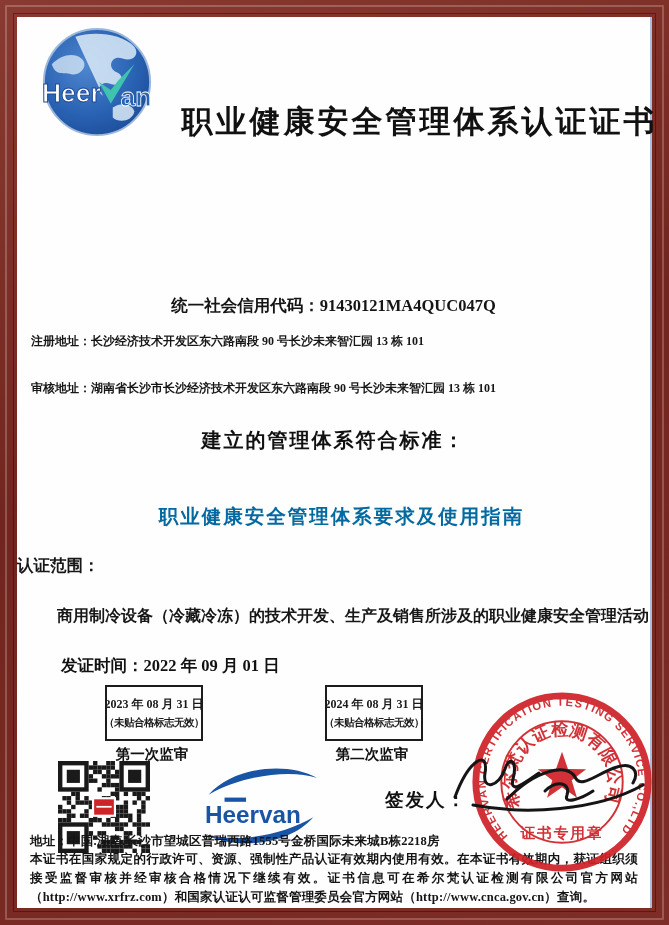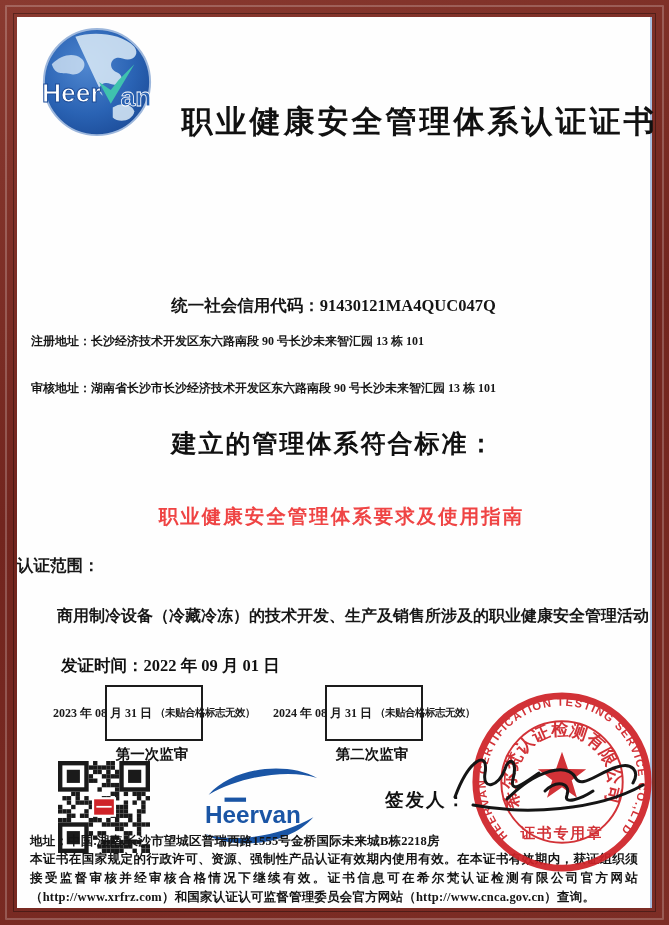--- a/index.html
+++ b/index.html
@@ -26,31 +26,31 @@
     left:150px; width:505px; top:84px; font-size:31px; font-weight:bold;
     letter-spacing:3px; color:#111; text-align:center; white-space:nowrap;
   }
   .certno{top:137px; font-size:17px; font-weight:bold; color:#151515; letter-spacing:.5px;}
   .certify{top:174px; font-size:19px; font-weight:bold; color:#1a1a1a; letter-spacing:2px;}
   .company{top:205px; font-size:31px; font-weight:bold; color:#111; letter-spacing:3px;}
   .credit{top:266px; font-size:16.5px; font-weight:bold; color:#151515;margin-top:12px;}
   .addr{left:14px; right:10px; font-size:12px; font-weight:600; color:#171717; white-space:nowrap;}
   .addr1{top:316px;}
   .addr2{top:363px;}
-  .stdhead{top:410px; font-size:25px; font-weight:bold; letter-spacing:2px; color:#111;}
+  .stdhead{top:410px; font-size:20px; font-weight:bold; letter-spacing:2px; color:#111;}
   .stdcode{top:446px; font-size:27px; font-weight:500; color:#141414; letter-spacing:1px;}
-  .stdname{top:486px; font-size:19.5px; font-weight:bold; letter-spacing:2px; color:#ef4444;padding-left:16px;}
+  .stdname{top:486px; font-size:19.5px; font-weight:bold; letter-spacing:2px; color:#0369a1;padding-left:16px;}
   .scopelbl{left:0; top:538px; font-size:16.5px; font-weight:600; color:#171717;}
   .scopetext{left:40px; right:12px; top:589px; font-size:16px; font-weight:600; color:#171717; white-space:nowrap;}
   .datelbl{top:638px; font-size:16.5px; font-weight:bold; color:#111;}
   .issue{left:44px;}
   .valid{left:270px;}
   .auditbox{
     top:668px; width:94px; height:52px; border:2px solid #1c1c1c;
-    display:flex; justify-content:center; align-items:center; gap:3px;
+    display:flex; flex-direction:column; justify-content:center; align-items:center; gap:3px;
   }
   .box1{left:88px;} .box2{left:308px;}
   .auditdate{font-size:12px; font-weight:600; color:#1a1a1a; white-space:nowrap;}
   .auditnote{font-size:10.5px; font-weight:bold; color:#1a1a1a; white-space:nowrap; letter-spacing:-0.5px;}
   .auditcap{top:728px; width:94px; text-align:center; font-size:14.5px; font-weight:bold; color:#111;}
   .cap1{left:88px;} .cap2{left:308px;}
   .qr{left:41px; top:744px; width:92px; height:92px;}
   .swoosh{left:178px; top:746px; width:132px; height:86px;}
   .issuer{left:368px; top:770px; font-size:18.5px; font-weight:bold; color:#111; letter-spacing:2px; z-index:4;}
   .seal{left:452px; top:672px; width:186px; height:186px; z-index:2; opacity:.93;}

